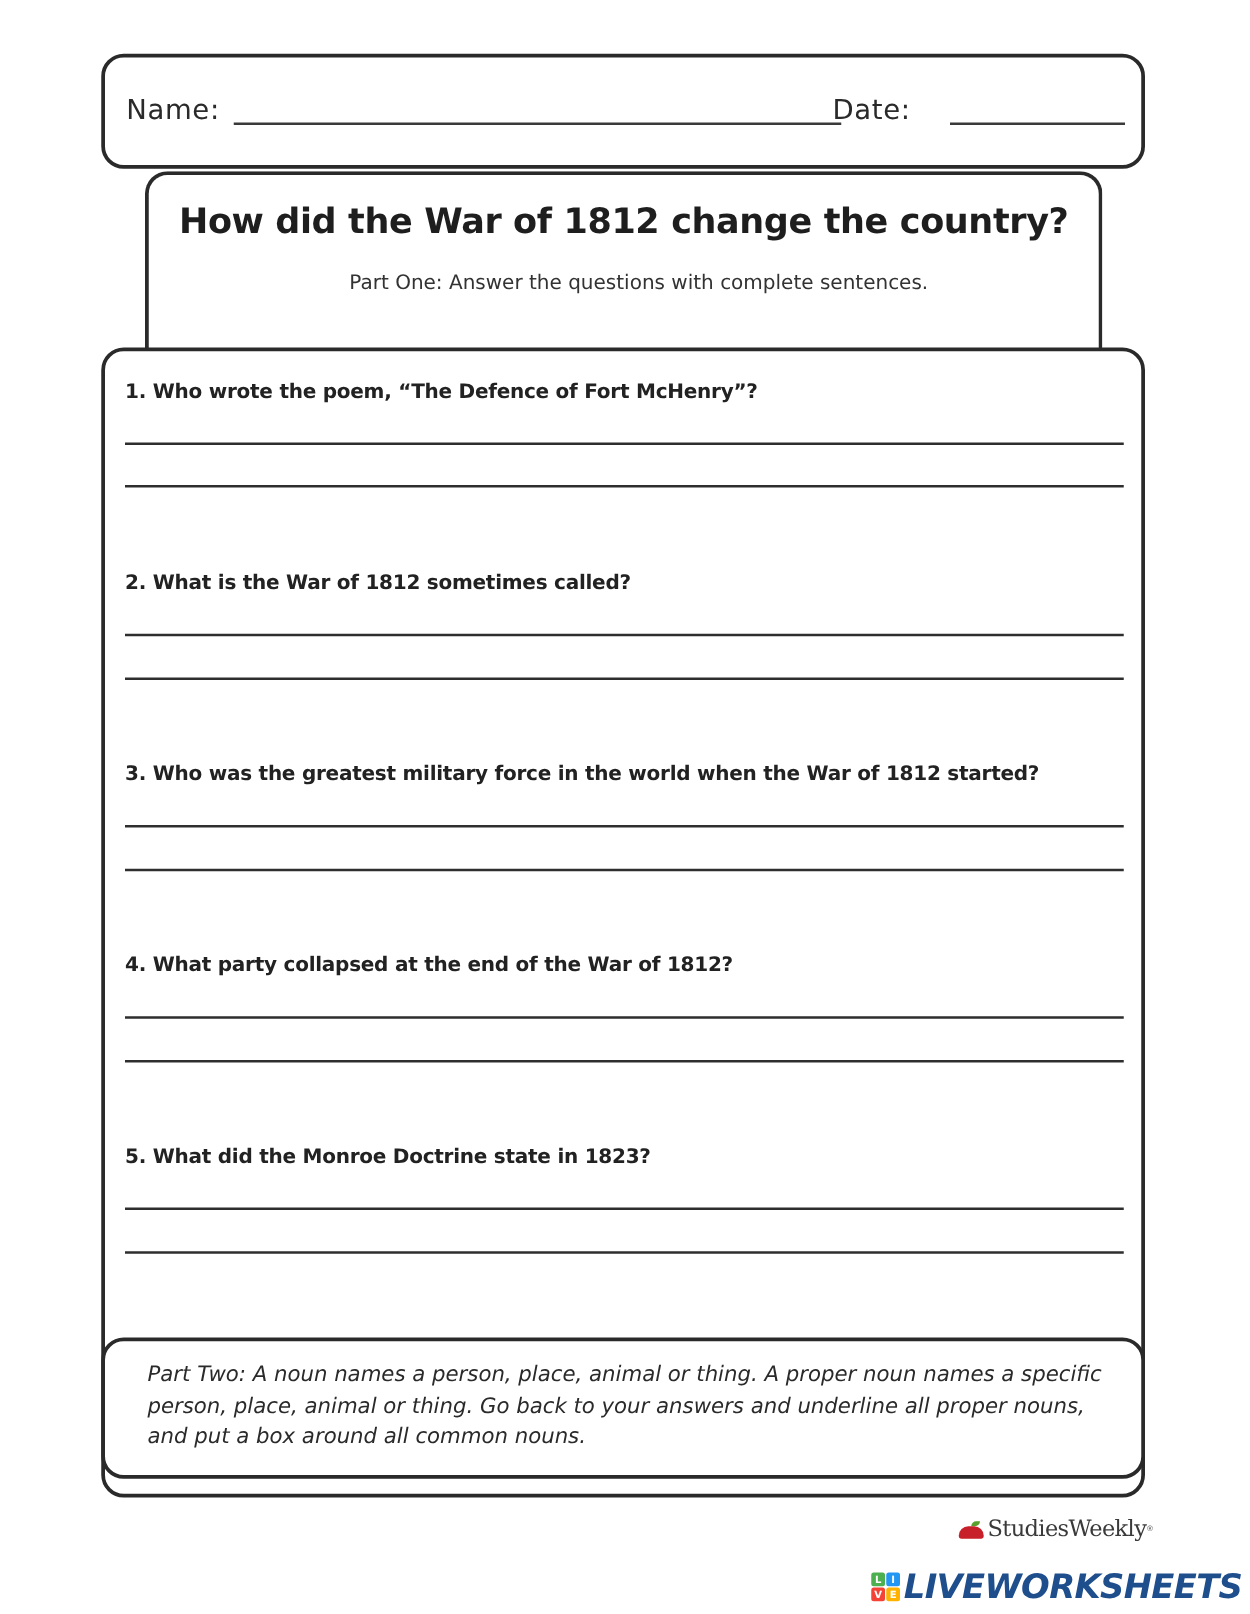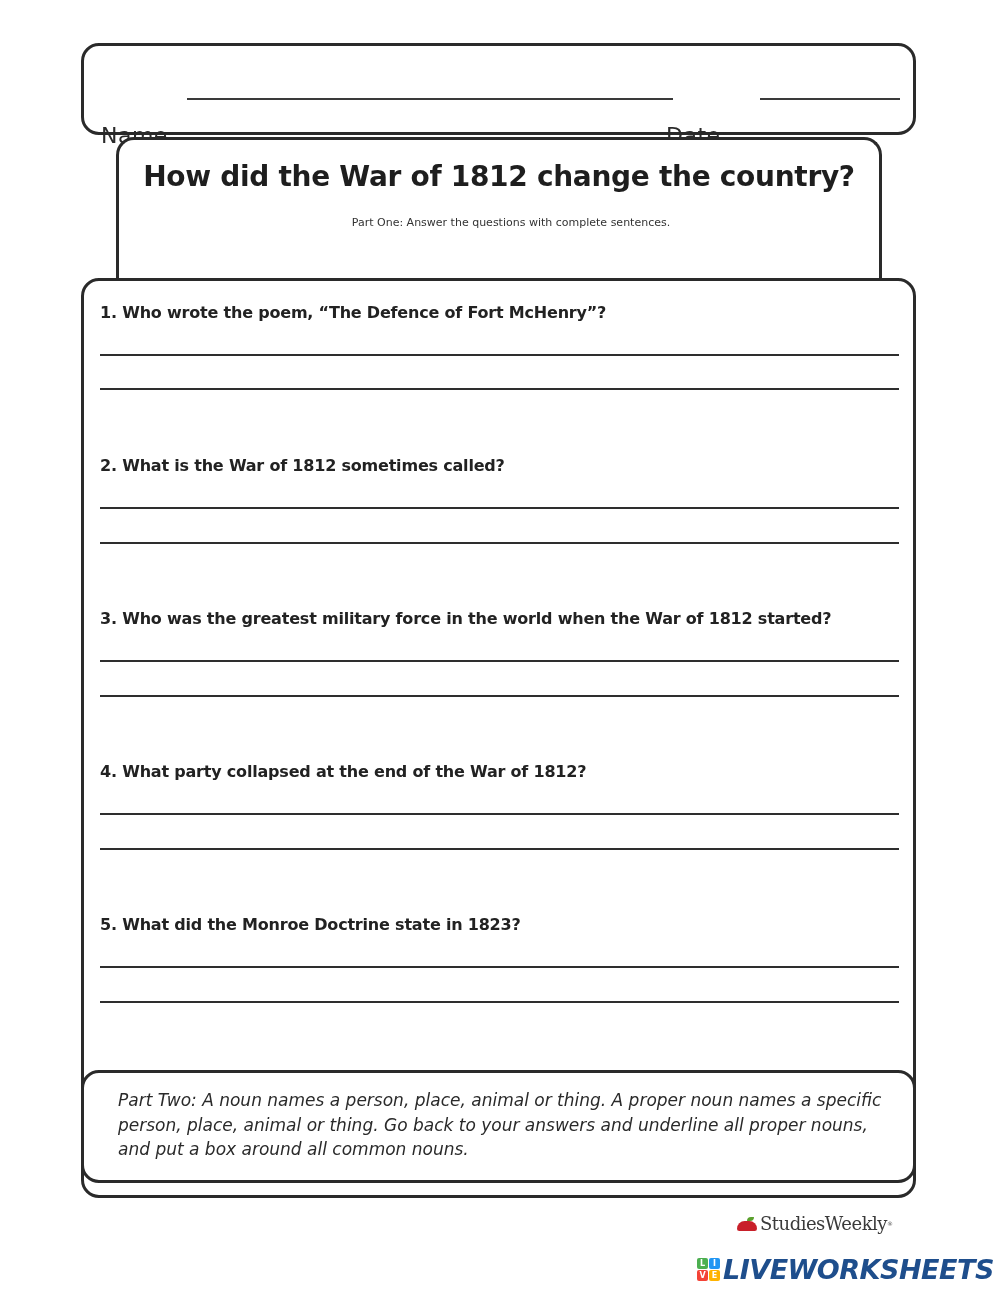--- a/index.html
+++ b/index.html
@@ -1,30 +1,30 @@
 <!DOCTYPE html>
 <html><head>
 <meta charset="utf-8">
 <style>
   html, body { margin:0; padding:0; background:#ffffff; }
   body { width:1000px; height:1291px; position:relative; overflow:hidden; font-family:"DejaVu Sans", sans-serif; color:#222; }
   .box { position:absolute; border:3px solid #2a2a2a; border-radius:18px; background:#fff; box-sizing:border-box; }
   #name-box { left:81px; top:43px; width:835px; height:92px; }
-  .field-label { position:absolute; top:30px; font-size:22px; color:#2a2a2a; font-family:"DejaVu Sans", sans-serif; letter-spacing:0.5px;margin-top:47px; }
+  .field-label { position:absolute; top:30px; font-size:22px; color:#2a2a2a; font-family:"DejaVu Sans", sans-serif; letter-spacing:0.5px; }
   .field-line { position:absolute; height:0; border-bottom:2px solid #3a3a3a; top:52px; }
   #title-box { left:116px; top:137px; width:766px; height:160px; border-bottom:none; border-radius:18px 18px 0 0; }
   #title { position:absolute; left:0; right:0; top:20px; text-align:center; font-size:28px; font-weight:bold; font-family:"DejaVu Sans", sans-serif; color:#1e1e1e; letter-spacing:-0.3px; }
-  #subtitle { position:absolute; left:0; right:0; top:76px; text-align:center; font-size:11px; color:#333;margin-left:24px; }
+  #subtitle { position:absolute; left:0; right:0; top:76px; text-align:center; font-size:16px; color:#333;margin-left:24px; }
   #questions-box { left:81px; top:278px; width:835px; height:920px; z-index:2; }
   .question { position:absolute; left:16px; font-size:16px; font-weight:bold; color:#222; letter-spacing:-0.2px; }
   .answer-line { position:absolute; left:16px; width:799px; height:0; border-bottom:2px solid #2e2e2e; }
   #connector { position:absolute; left:116px; top:1030px; width:766px; height:45px; border-left:3px solid #2a2a2a; border-right:3px solid #2a2a2a; box-sizing:border-box; }
   #part-two-box { left:81px; top:1070px; width:835px; height:113px; z-index:2;font-style:italic; }
   #part-two-text { position:absolute; left:34px; top:15px; right:30px; font-size:17px; line-height:24.5px; color:#2a2a2a; }
-  #studies-weekly { position:absolute; left:737px; top:1213px; display:flex; align-items:center; }
+  #studies-weekly { position:absolute; left:767px; top:1213px; display:flex; align-items:center; }
   #apple-icon { width:20px; height:14px; position:relative; margin-right:3px; }
   #apple-icon .fruit { position:absolute; left:0; top:4px; width:20px; height:10px; background:#c8202a; border-radius:10px 10px 3px 3px; }
   #apple-icon .leaf { position:absolute; left:10px; top:0; width:7px; height:4px; background:#5aa02c; border-radius:6px 0 6px 0; }
   #sw-text { font-family:"DejaVu Serif", serif; font-size:18px; color:#3a3a3a; letter-spacing:-0.5px; }
   #sw-reg { font-size:6px; vertical-align:top; color:#555; }
   #liveworksheets { position:absolute; left:697px; top:1254px; display:flex; align-items:center; }
   #live-icon { display:grid; grid-template-columns:11px 11px; grid-template-rows:11px 11px; gap:1px; margin-right:3px; }
   #live-icon span { font-size:8px; font-weight:bold; color:#fff; display:flex; align-items:center; justify-content:center; border-radius:2px; font-family:"DejaVu Sans", sans-serif; }
   #lw-text { font-family:"DejaVu Sans", sans-serif; font-weight:bold; font-size:27px; color:#1e4e8c; letter-spacing:-0.5px;font-style:italic; }
 </style>

